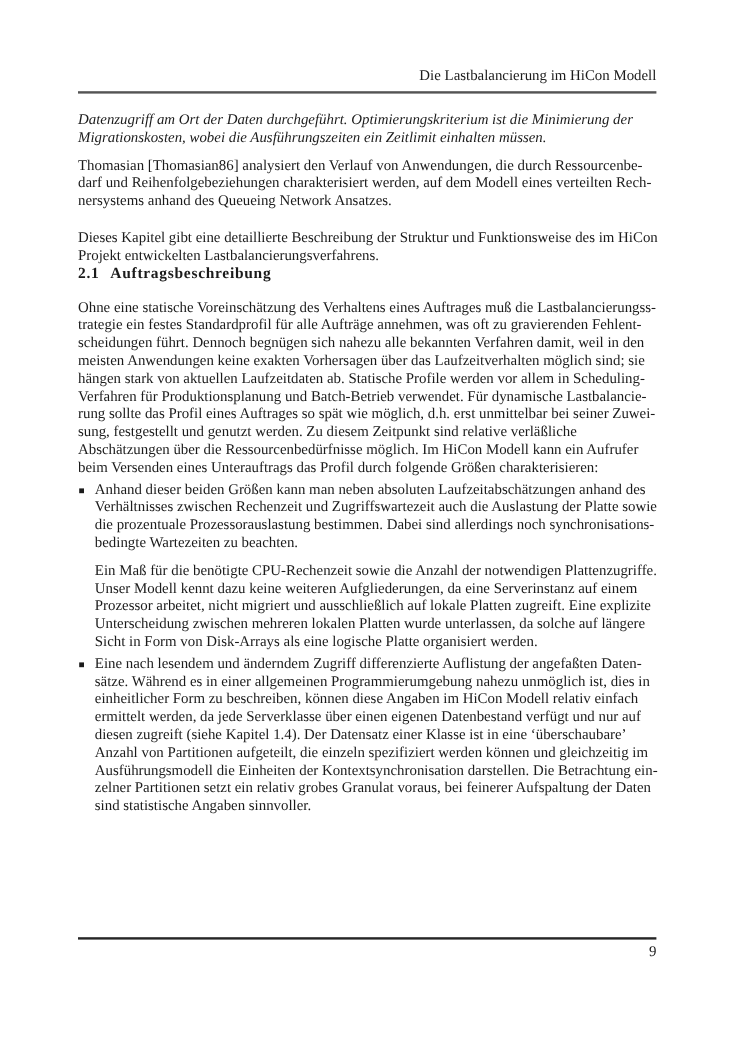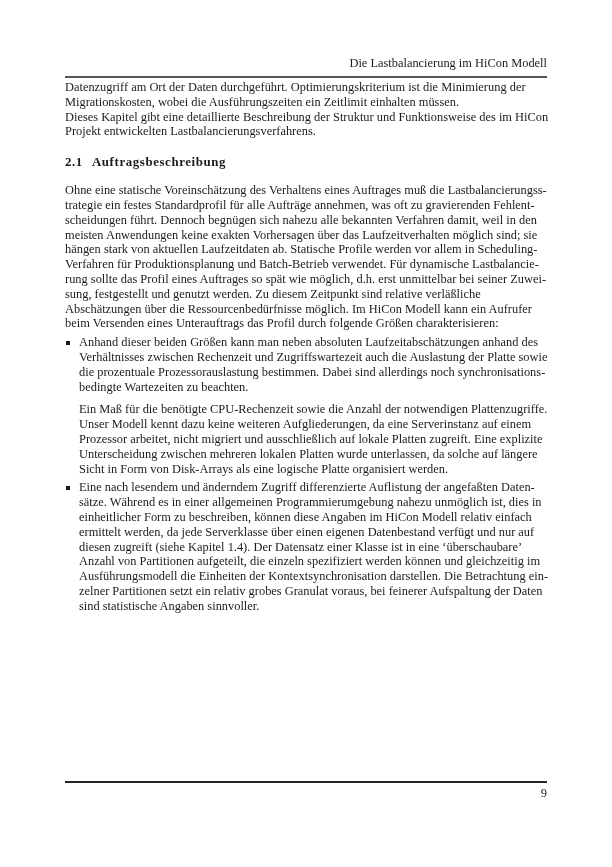--- a/index.html
+++ b/index.html
@@ -27,32 +27,32 @@
   }
   .head-rule{
     height:2px;
     background:var(--rule-header);
     margin-top:5px;
   }
   .para{
     margin:9px 0 0 0;
     white-space:pre;
   }
-  .para.first{margin-top:2px;}
+  .para.first{margin-top:14px;font-style:italic;}
   h1.section-heading{
     margin:16px 0 10px 0;
     font-size:17.5px;
     line-height:21px;
     font-weight:bold;
     letter-spacing:1.4px;
     white-space:nowrap;
   }
   h1.section-heading .sec-num{margin-right:7px;}
   h2.subsection-heading{
-    margin:16px 0 7px 0;
+    margin:0 0 7px 0;
     font-size:12.9px;
     line-height:15px;
     font-weight:bold;
     letter-spacing:0.6px;
     white-space:nowrap;
   }
   h2.subsection-heading .sec-num{margin-right:9px;}
   .bullet{
     display:flex;
     margin-top:4px;
@@ -86,23 +86,26 @@
 
 <div class="page">
 
   <div class="running-head">Die Lastbalancierung im HiCon Modell</div>
   <div class="head-rule"></div>
 
   <p class="para first">Datenzugriff am Ort der Daten durchgeführt. Optimierungskriterium ist die Minimierung der
 Migrationskosten, wobei die Ausführungszeiten ein Zeitlimit einhalten müssen.</p>
 
 
+  <p class="para">Thomasian [Thomasian86] analysiert den Verlauf von Anwendungen, die durch Ressourcenbe-
+darf und Reihenfolgebeziehungen charakterisiert werden, auf dem Modell eines verteilten Rech-
+nersystems anhand des Queueing Network Ansatzes.</p>
 
 
-  <p class="para" style="margin-top:0;">Dieses Kapitel gibt eine detaillierte Beschreibung der Struktur und Funktionsweise des im HiCon
+  <p class="para" style="margin-top:16px;">Dieses Kapitel gibt eine detaillierte Beschreibung der Struktur und Funktionsweise des im HiCon
 Projekt entwickelten Lastbalancierungsverfahrens.</p>
 
   <h2 class="subsection-heading">
     <span class="sec-num">2.1</span><span>Auftragsbeschreibung</span>
   </h2>
 
   <p class="para" style="margin-top:13px;">Ohne eine statische Voreinschätzung des Verhaltens eines Auftrages muß die Lastbalancierungss-
 trategie ein festes Standardprofil für alle Aufträge annehmen, was oft zu gravierenden Fehlent-
 scheidungen führt. Dennoch begnügen sich nahezu alle bekannten Verfahren damit, weil in den
 meisten Anwendungen keine exakten Vorhersagen über das Laufzeitverhalten möglich sind; sie

